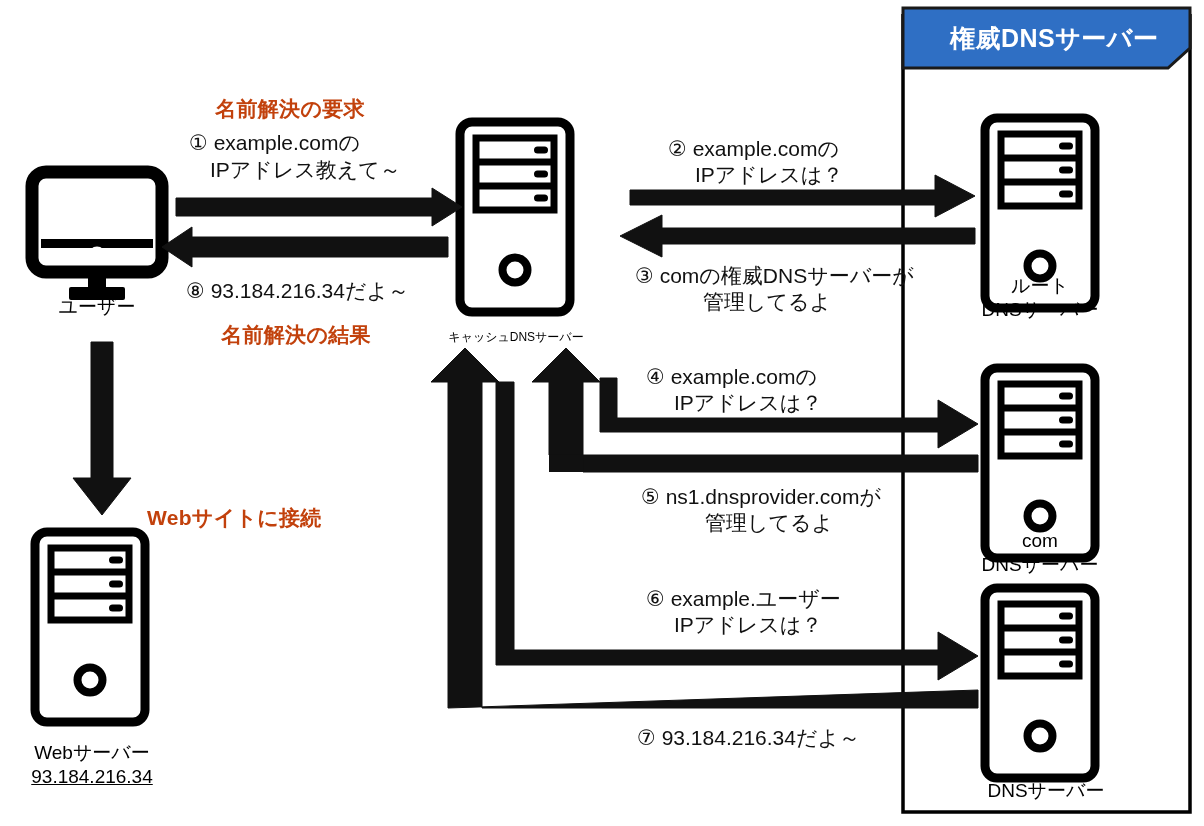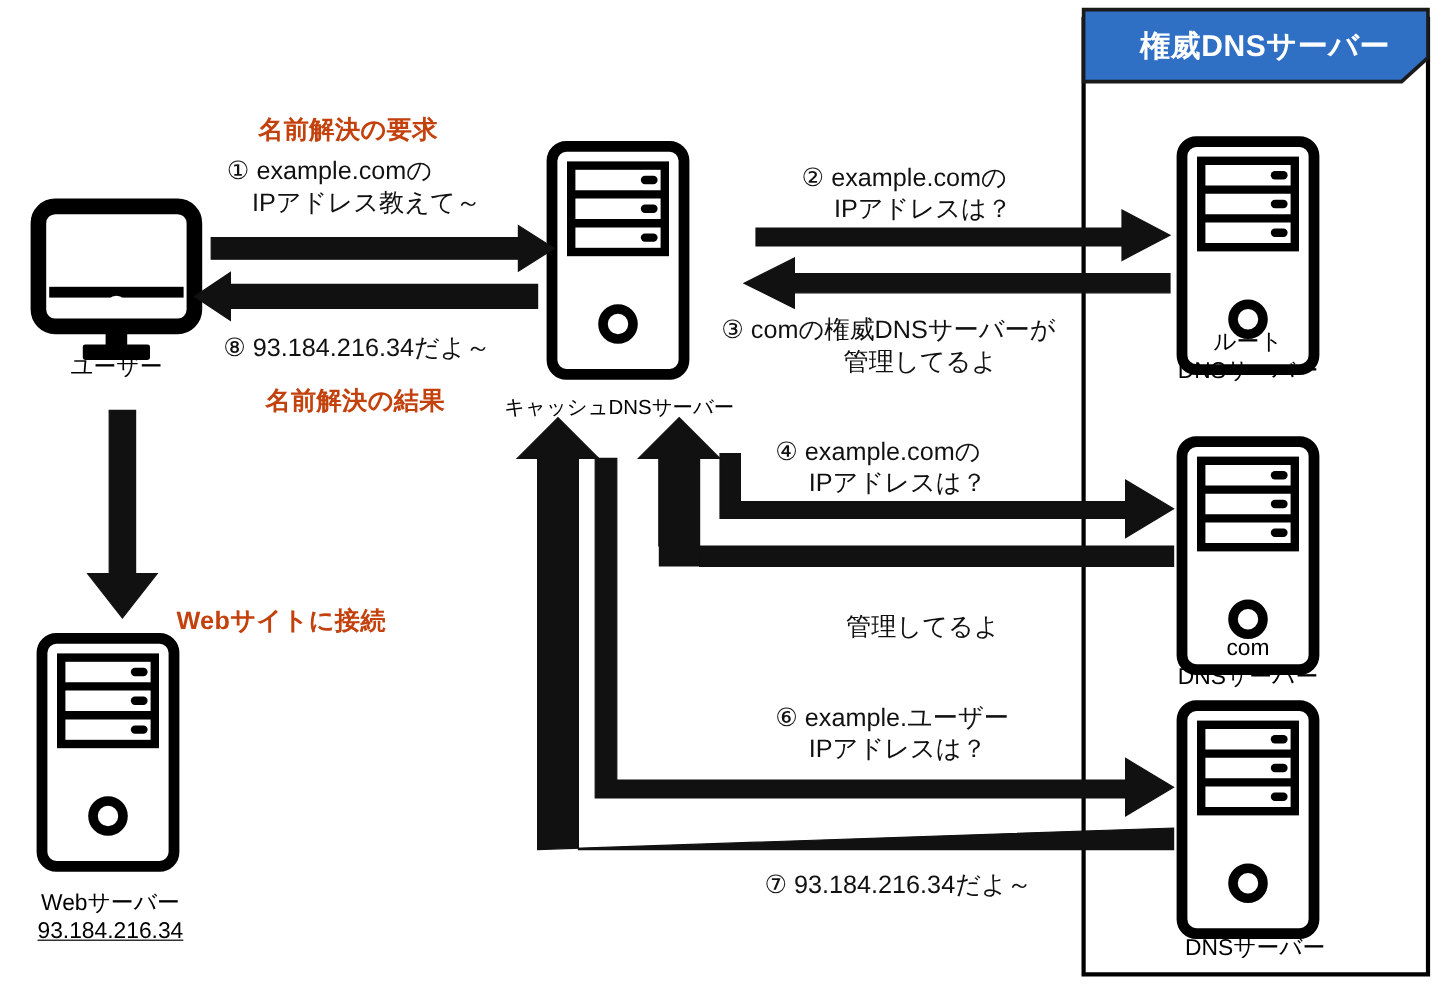--- a/index.html
+++ b/index.html
@@ -9,21 +9,21 @@
     font-family:"Liberation Sans","DejaVu Sans",sans-serif;
     color:#000;
     overflow:hidden;
   }
   #stage{position:relative;width:1204px;height:710px;background:#fff;}
   svg.layer{position:absolute;left:0;top:0;width:1204px;height:826px;}
   .txt{position:absolute;white-space:pre;line-height:1.22;}
   .step{font-size:21px;color:#111;text-align:center;}
   .blue{color:#c2410c;font-weight:bold;font-size:21px;text-align:center;letter-spacing:.3px;}
   .nodelabel{font-weight:normal;font-size:19px;text-align:center;color:#000;line-height:1.2;}
-  .nodelabel.small{font-size:17px;}
+  .nodelabel.small{font-size:12px;}
   .plain{font-weight:normal;}
   .banner-text{
     position:absolute;color:#fff;font-weight:bold;font-size:25px;
     letter-spacing:.5px;white-space:pre;
   }
   .ctr{transform:translateX(-50%);}
 </style>
 </head>
 <body>
 
@@ -133,29 +133,30 @@
 
   <div class="txt blue ctr" style="left:296px;top:322px;">名前解決の結果</div>
 
   <div class="txt nodelabel ctr" style="left:97px;top:296px;">ユーザー</div>
 
   <div class="txt nodelabel small ctr" style="left:516px;top:330px;">キャッシュDNSサーバー</div>
 
   <div class="txt step" style="left:668px;top:136px;">② example.comの</div>
   <div class="txt step" style="left:695px;top:162px;">IPアドレスは？</div>
 
-  <div class="txt step" style="left:601px;top:263px;">③ comの権威DNSサーバーが</div>
+  <div class="txt step" style="left:635px;top:263px;">③ comの権威DNSサーバーが</div>
   <div class="txt step" style="left:703px;top:289px;">管理してるよ</div>
 
   <div class="txt nodelabel ctr" style="left:1040px;top:275px;">ルート</div>
   <div class="txt nodelabel ctr" style="left:1040px;top:299px;">DNSサーバー</div>
 
   <div class="txt step" style="left:646px;top:364px;">④ example.comの</div>
   <div class="txt step" style="left:674px;top:390px;">IPアドレスは？</div>
 
+  <div class="txt step" style="left:641px;top:484px;">⑤ ns1.dnsprovider.comが</div>
   <div class="txt step" style="left:705px;top:510px;">管理してるよ</div>
 
   <div class="txt nodelabel ctr" style="left:1040px;top:530px;">com</div>
   <div class="txt nodelabel ctr" style="left:1040px;top:554px;">DNSサーバー</div>
 
   <div class="txt step" style="left:646px;top:586px;">⑥ example.ユーザー</div>
   <div class="txt step" style="left:674px;top:612px;">IPアドレスは？</div>
 
   <div class="txt step" style="left:637px;top:725px;">⑦ 93.184.216.34だよ～</div>
 

